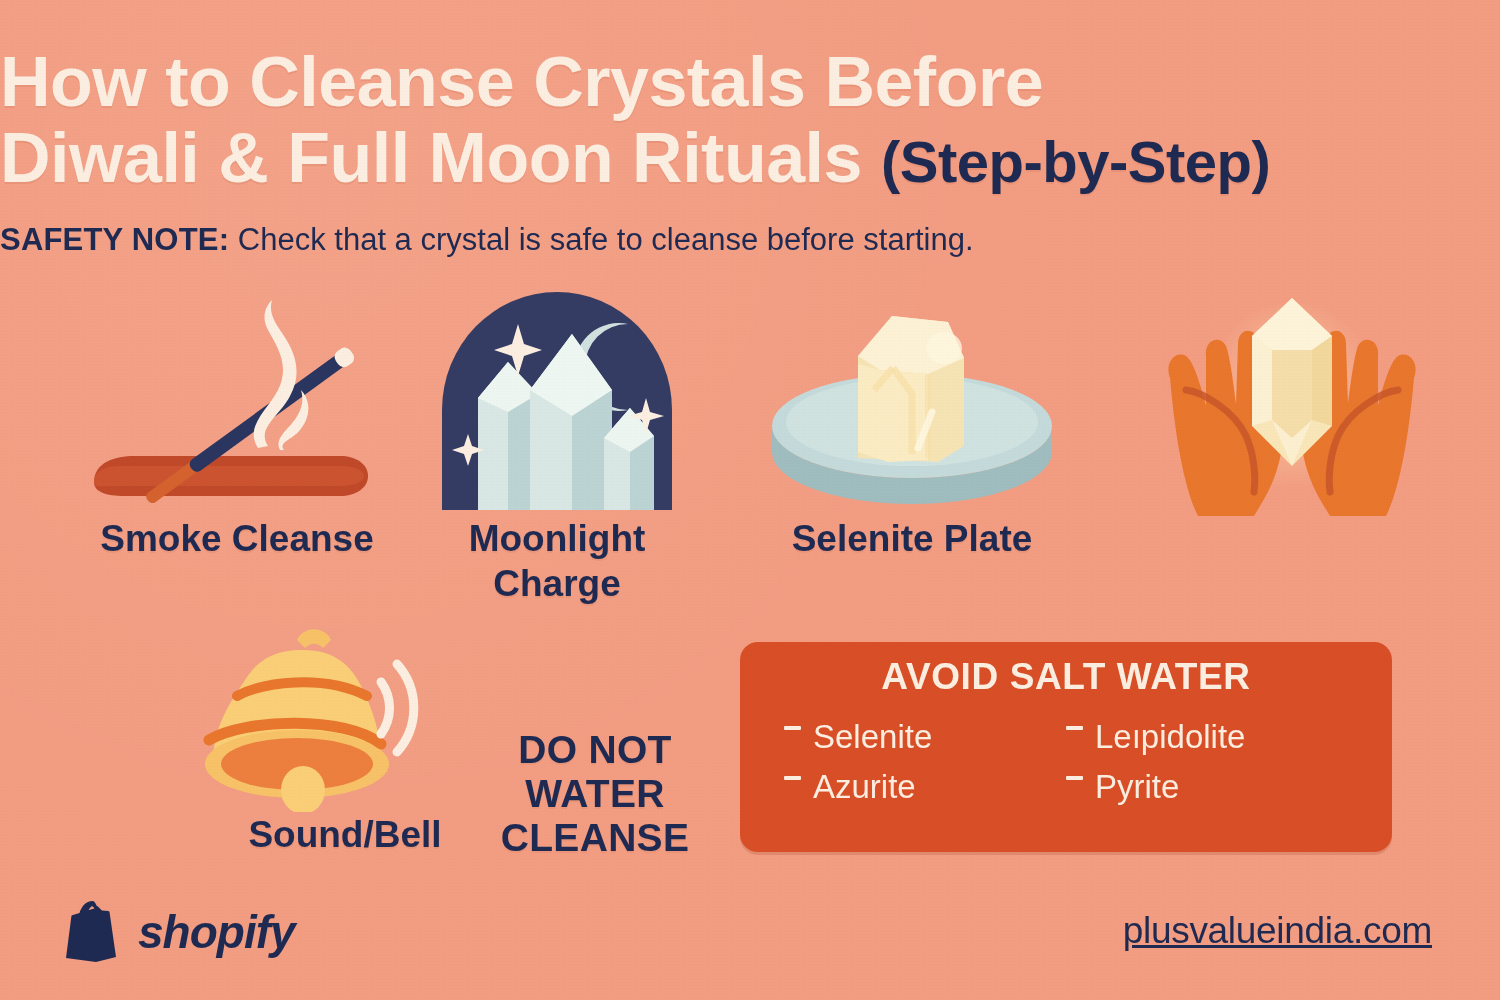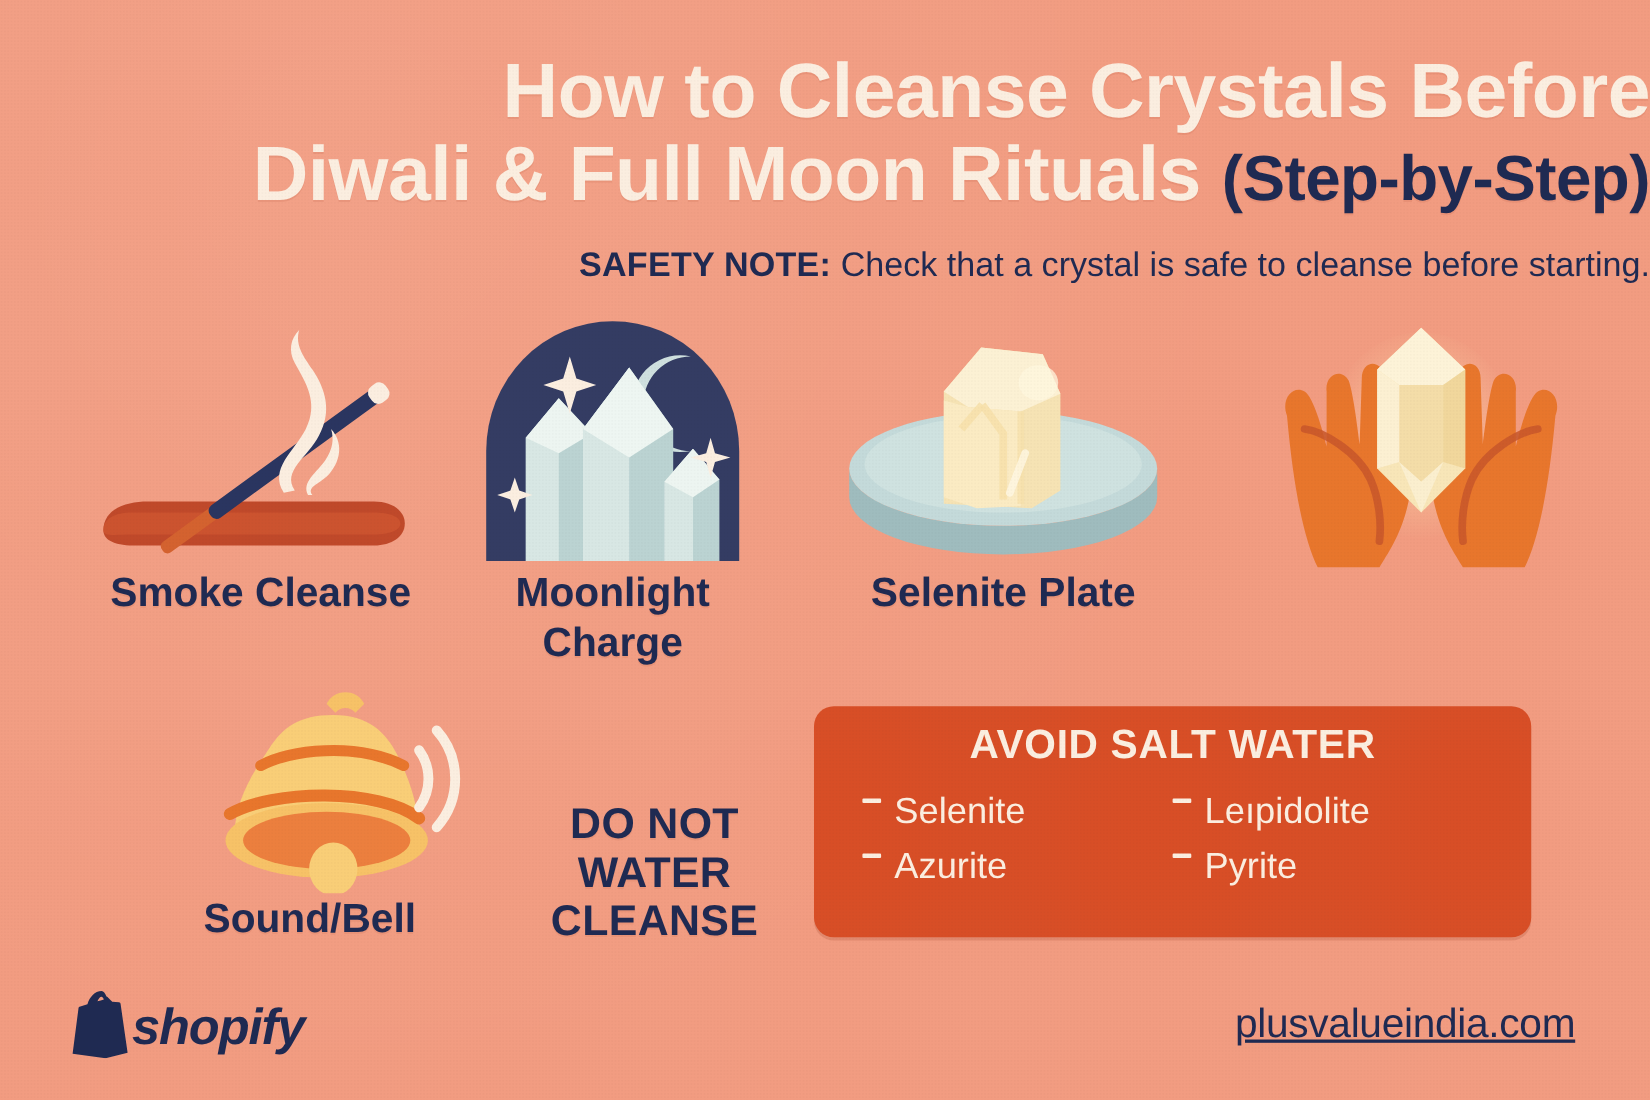--- a/index.html
+++ b/index.html
@@ -20,21 +20,21 @@
   #grain{
     position:absolute;inset:0;pointer-events:none;opacity:.5;mix-blend-mode:multiply;
     background-image:
       radial-gradient(rgba(0,0,0,.035) 0.6px, transparent 0.7px),
       radial-gradient(rgba(255,255,255,.035) 0.6px, transparent 0.7px);
     background-size:3px 3px, 4px 4px;
     background-position:0 0, 2px 1px;
   }
 
   
-  .head{position:absolute;left:0;top:0;width:1500px;text-align:right;}
+  .head{position:absolute;left:0;top:0;width:1500px;text-align:left;}
   .title{
     color:#FBEEE0;
     font-weight:bold;
     font-size:70px;
     line-height:76px;
     letter-spacing:-0.5px;
     padding-top:44px;
     text-shadow:0 2px 0 rgba(200,110,80,.22);
   }
   .title .l2{display:block;}
@@ -56,21 +56,21 @@
     text-shadow:0 2px 0 rgba(200,110,80,.20);
     white-space:pre-line;
   }
   #cell-smoke{left:30px;top:0;width:390px;}
   #cell-moon{left:395px;top:0;width:300px;}
   #cell-selenite{left:700px;top:0;width:400px;}
   #cell-intent{left:1090px;top:0;width:380px;}
 
   
   .row2{position:absolute;left:0;top:612px;width:1500px;height:300px;}
-  #cell-bell{position:absolute;left:185px;top:0;width:320px;}
+  #cell-bell{position:absolute;left:185px;top:0;width:320px;text-align:center;}
   #donot{
     position:absolute;left:470px;top:76px;width:250px;text-align:center;
     color:#1F2A52;font-weight:bold;font-size:39px;line-height:44px;
     letter-spacing:.3px;white-space:pre-line;
     text-shadow:0 2px 0 rgba(200,110,80,.18);
     margin-top:40px;
   }
   #avoid-box{
     position:absolute;left:740px;top:642px;width:652px;height:210px;
     background:#D84E26;border-radius:18px;
@@ -83,21 +83,21 @@
   .avoid-cols{display:flex;margin-top:14px;padding:0 44px;}
   .avoid-col{width:50%;}
   .avoid-item{
     display:flex;align-items:flex-start;gap:12px;
     color:#FBEEE0;font-size:33px;line-height:50px;
   }
   .dash{display:inline-block;width:17px;height:4px;background:#FBEEE0;margin-top:14px;border-radius:1px;flex:none;}
 
   
   #footer{position:absolute;left:0;bottom:0;width:1500px;height:120px;}
-  #brand{position:absolute;left:62px;top:18px;display:flex;align-items:center;}
+  #brand{position:absolute;left:62px;top:18px;display:flex;align-items:center;gap:18px;}
   #brand .word{
     color:#1F2A52;font-size:46px;font-style:italic;font-weight:bold;letter-spacing:-1px;
   }
   #site{
     position:absolute;right:68px;top:30px;
     color:#1F2A52;font-size:37px;letter-spacing:-0.3px;text-decoration:underline;
   }
 </style>
 </head>
 <body>

